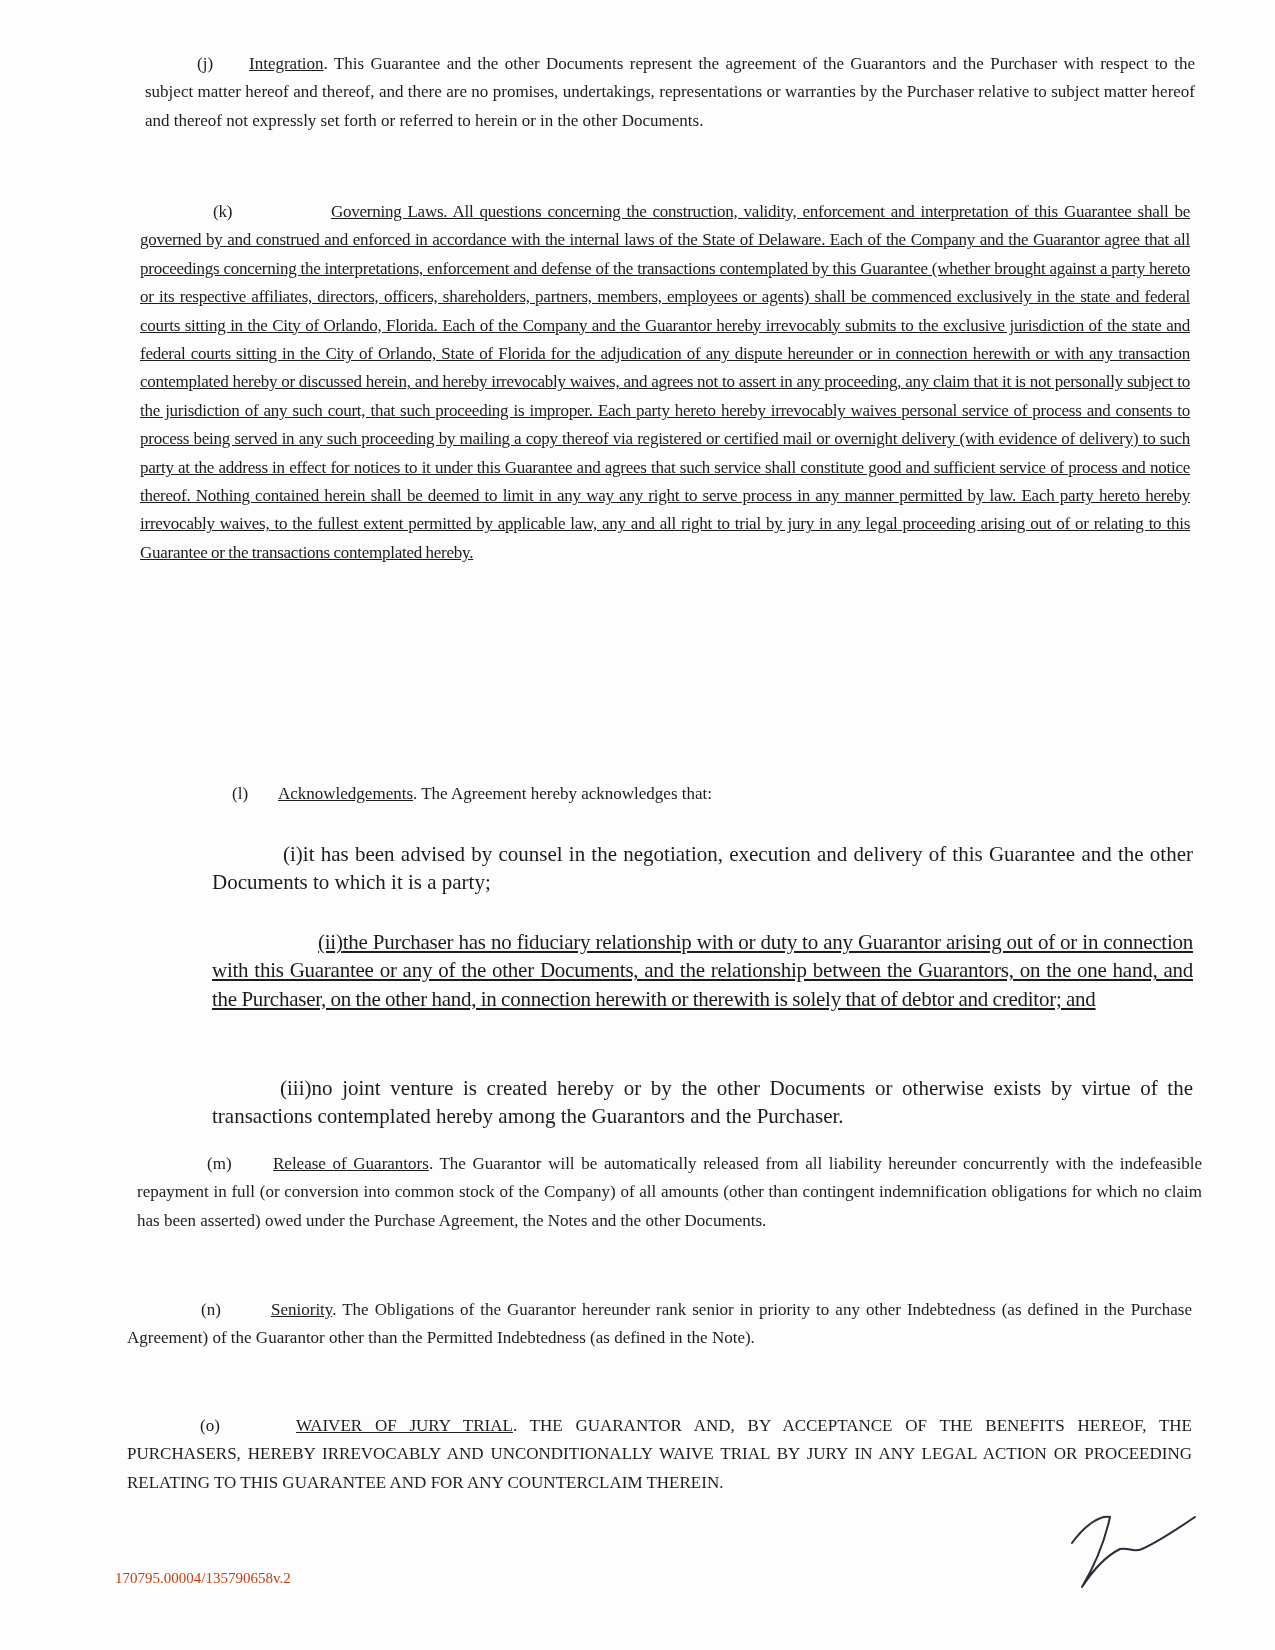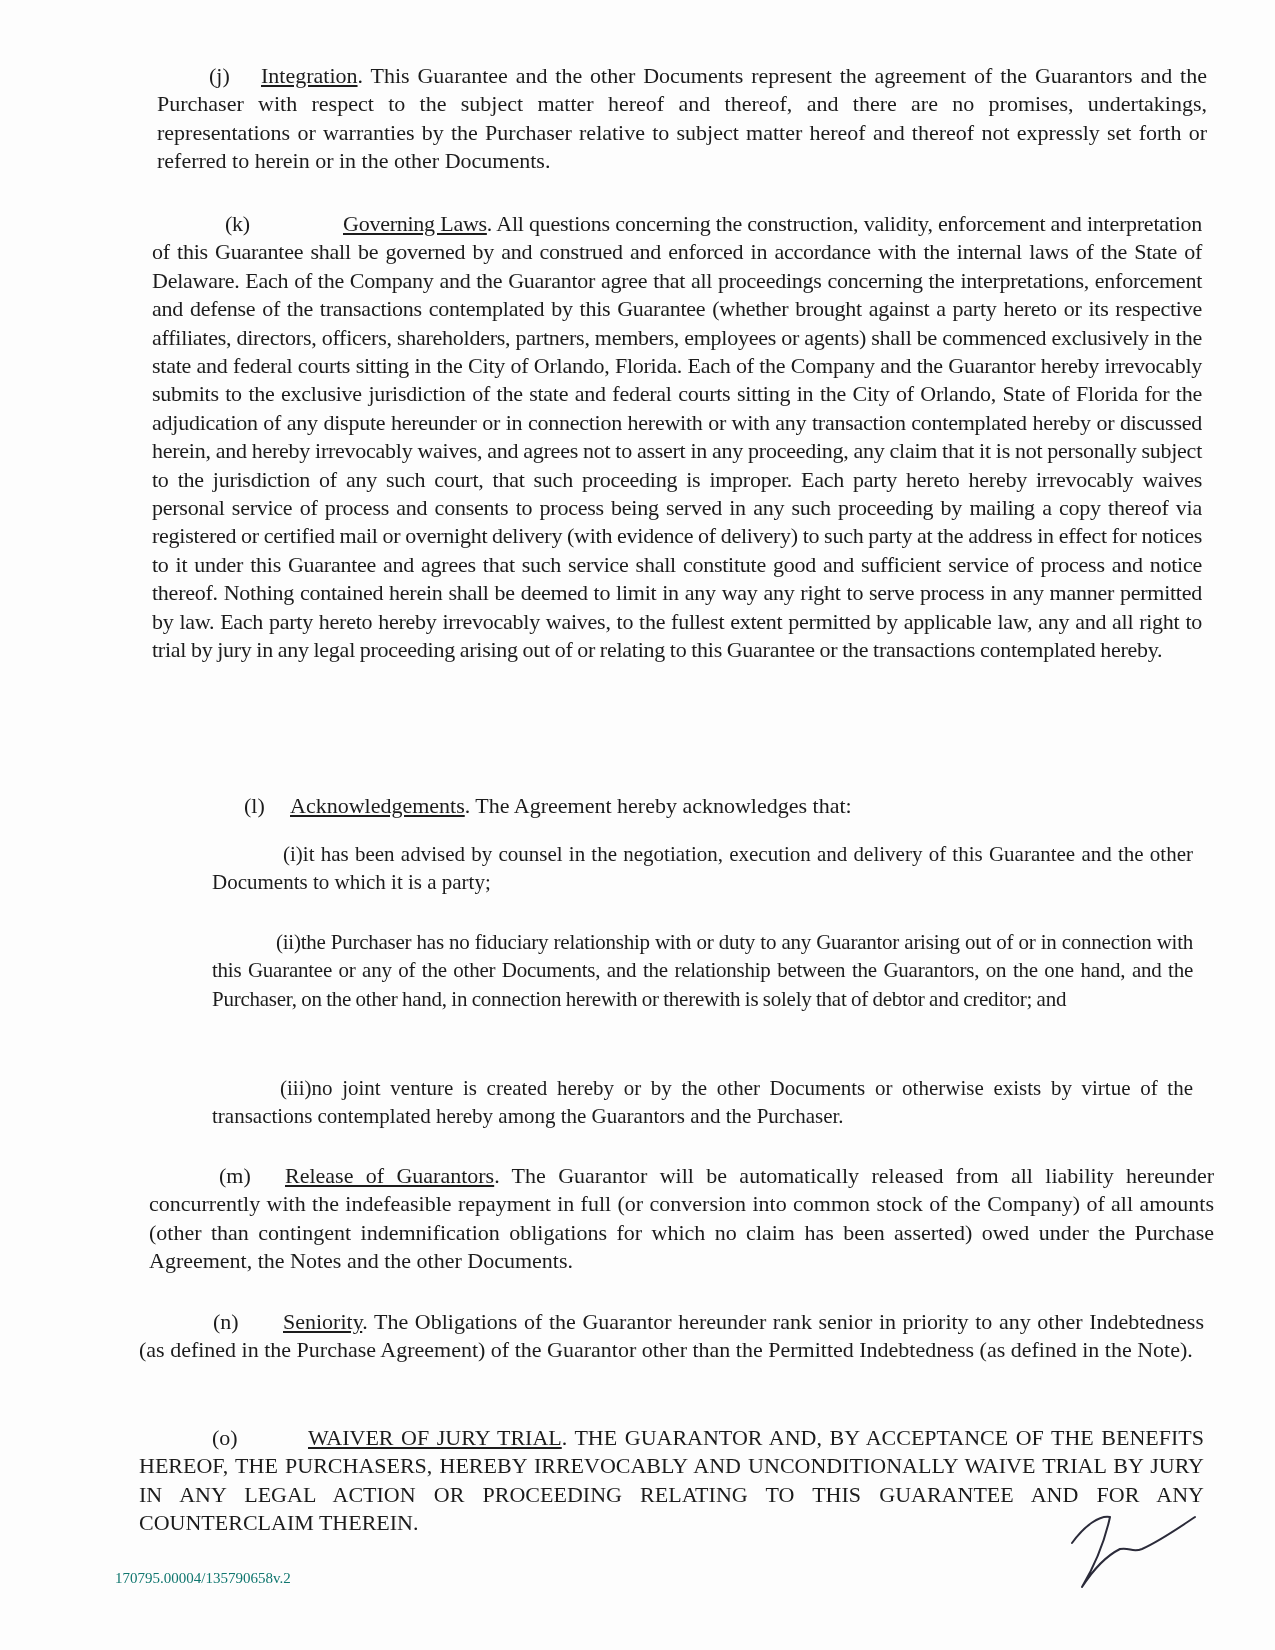--- a/index.html
+++ b/index.html
@@ -19,61 +19,61 @@
       position: absolute;
       left: 0; top: 0;
       width: 1275px;
       height: 1650px;
       background: #fdfdfd;
     }
     .para {
       position: absolute;
       left: 143px;
       width: 1050px;
-      font-size: 22px;
+      font-size: 17px;
       line-height: 28.4px;
       text-align: justify;
-      margin: 12px;
+      margin: 0;
     }
     .para .num { display: inline-block; }
     .para .head { text-decoration: underline; }
     .sub {
       position: absolute;
       left: 212px;
       width: 981px;
       font-size: 21px;
       line-height: 28.4px;
       text-align: justify;
       margin: 0;
     }
-    .condensed { letter-spacing: -0.25px; word-spacing: -0.5px; }
+    .condensed { letter-spacing: -0.25px; word-spacing: -0.5px; text-decoration: underline; }
     #para-j { top: 50px; left: 145px; }
     #para-j .num { width: 52px; margin-left: 52px; }
     #para-k { top: 198px; left: 140px; }
     #para-k .num { width: 118px; margin-left: 73px; }
     #para-l { top: 780px; left: 232px; width: 960px; }
     #para-l .num { width: 46px; }
     #sub-i { top: 840px; left: 212px; }
     #sub-i .num { width: 72px; margin-left: 71px; }
     #sub-ii { top: 928px; left: 212px; }
-    #sub-ii .num { width: 72px; margin-left: 64px; }
+    #sub-ii .num { width: 72px; margin-left: 106px; }
     #sub-iii { top: 1074px; left: 212px; }
     #sub-iii .num { width: 80px; margin-left: 68px; }
     #para-m { top: 1150px; left: 137px; width: 1065px; }
     #para-m .num { width: 66px; margin-left: 70px; }
     #para-n { top: 1296px; left: 127px; width: 1065px; }
     #para-n .num { width: 70px; margin-left: 74px; }
     #para-o { top: 1412px; left: 127px; width: 1065px; }
     #para-o .num { width: 96px; margin-left: 73px; }
     .footer {
       position: absolute;
       left: 115px;
       top: 1570px;
       font-size: 15px;
-      color: #0f766e;
+      color: #c2410c;
       font-family: "Liberation Serif", serif;
     }
     .signature {
       position: absolute;
       left: 1060px;
       top: 1505px;
       width: 140px;
       height: 100px;
     }
   </style>

